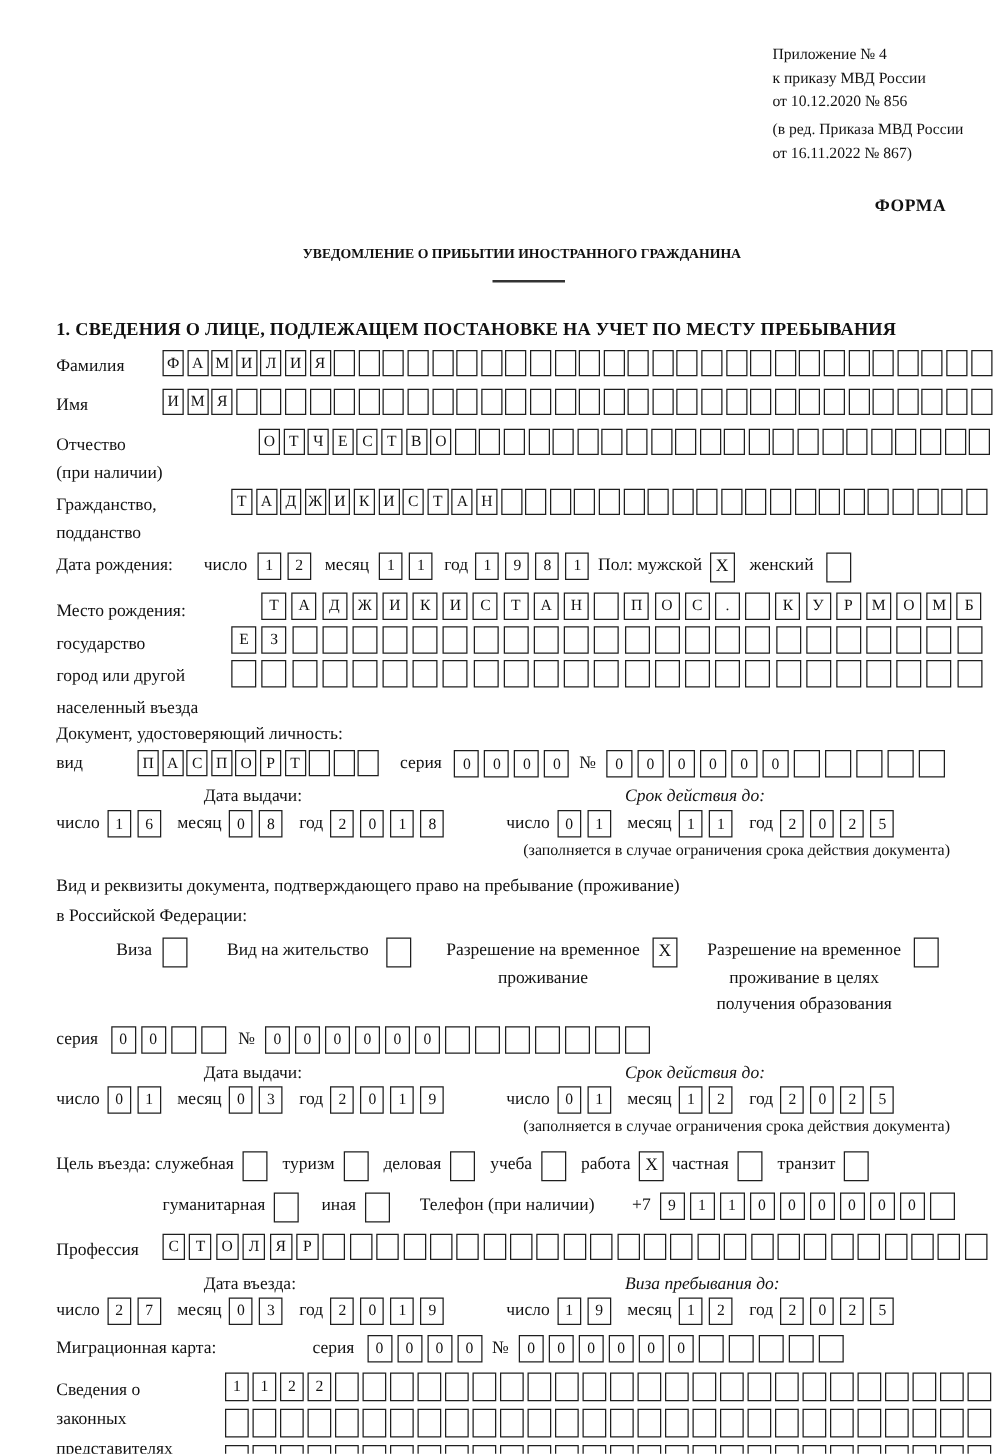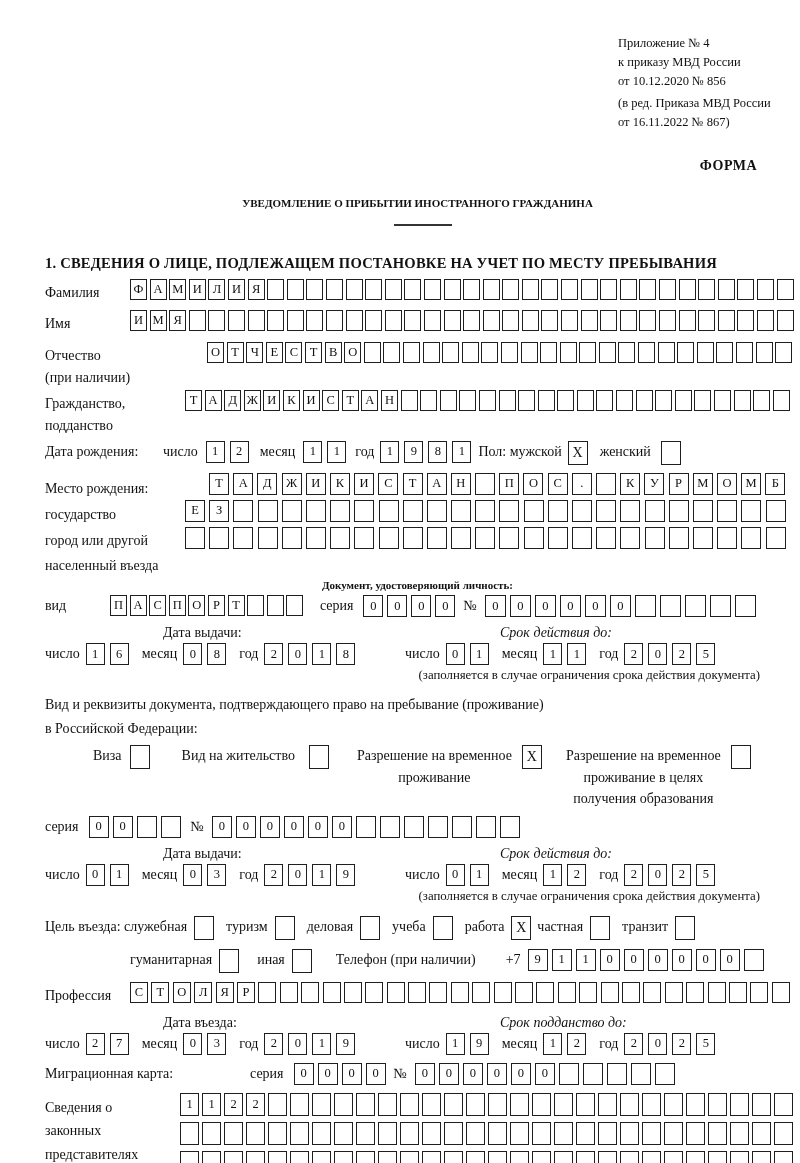--- a/index.html
+++ b/index.html
@@ -30,21 +30,21 @@
   .date .cell{width:19px;height:22px;margin-right:5px;}
   .pr .cell{width:18px;height:21px;margin-right:3.4px;}
   .rep .cell{width:19px;height:23px;margin-right:3px;}
   .chk{box-sizing:border-box;flex:none;width:20px;height:24px;border:1.5px solid #1f1f1f;
        display:inline-flex;align-items:center;justify-content:center;font-size:14px;}
   .inlab{font-size:14px;flex:none;padding-top:3px;}
 
   .bprows .cells{display:flex;margin-bottom:5px;}
   .bp-indent{margin-left:24px;}
 
-  .center-bold{margin-top:6px;text-align:center;font-weight:bold;font-size:11px;}
+  .center-bold{margin-top:6px;font-weight:normal;font-size:14px;}
 
   .datepair{display:flex;margin-top:8px;}
   .dp-left{width:360px;flex:none;}
   .dp-right{flex:1;}
   .dp-caption{font-size:14px;font-weight:normal;}
   .dp-left .dp-caption{padding-left:118px;}
   .dp-right .dp-caption{padding-left:95px;font-style:italic;}
   .dp-boxes{display:flex;align-items:flex-start;margin-top:2px;}
   .dp-boxes .inlab{padding-top:3px;margin-right:6px;}
   .dp-boxes .cells{margin-right:8px;}
@@ -263,21 +263,21 @@
         <span class="cell">9</span>
         <span class="cell">8</span>
         <span class="cell">1</span>
       </span>
     <span class="inlab" style="margin:0 6px 0 2px;">Пол: мужской</span>
     <span class="chk">X</span>
     <span class="inlab" style="margin:0 10px 0 12px;">женский</span>
     <span class="chk"></span>
   </div>
 
-  <div class="frow" style="margin-top:8px;">
+  <div class="frow" style="margin-top:8px;justify-content:center;">
     <div class="flabel w140" style="line-height:1.85;">
       <div>Место рождения:</div>
       <div>государство</div>
       <div>город или другой</div>
       <div>населенный въезда</div>
     </div>
     <div class="bprows">
       <div class="cells bp bp-indent">
           <span class="cell">Т</span>
           <span class="cell">А</span>
@@ -645,21 +645,21 @@
         <span class="inlab">год</span>
         <span class="cells date">
             <span class="cell">2</span>
             <span class="cell">0</span>
             <span class="cell">1</span>
             <span class="cell">9</span>
           </span>
       </div>
     </div>
     <div class="dp-right">
-      <div class="dp-caption">Срок подданство до:</div>
+      <div class="dp-caption">Виза пребывания до:</div>
       <div class="dp-boxes">
         <span class="inlab">число</span>
         <span class="cells date">
             <span class="cell">1</span>
             <span class="cell">9</span>
           </span>
         <span class="inlab">месяц</span>
         <span class="cells date">
             <span class="cell">1</span>
             <span class="cell">2</span>

